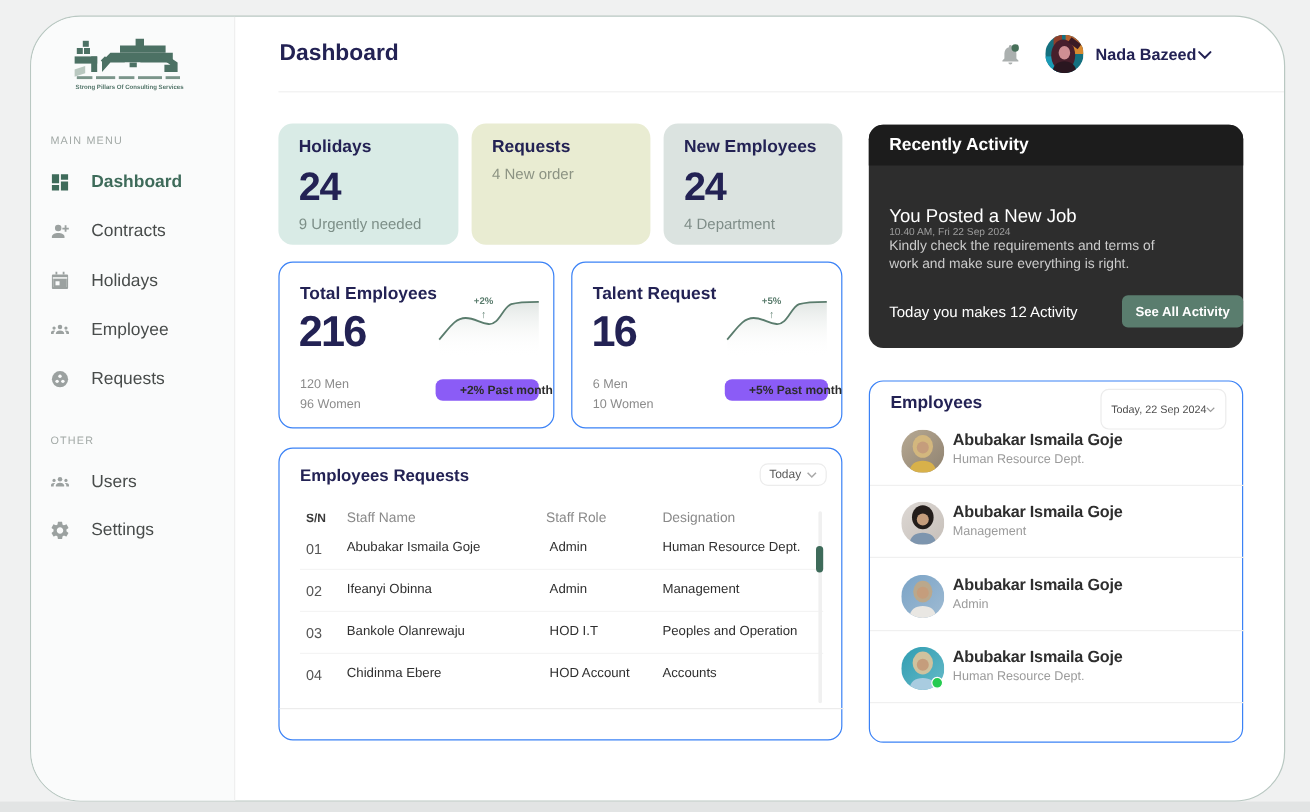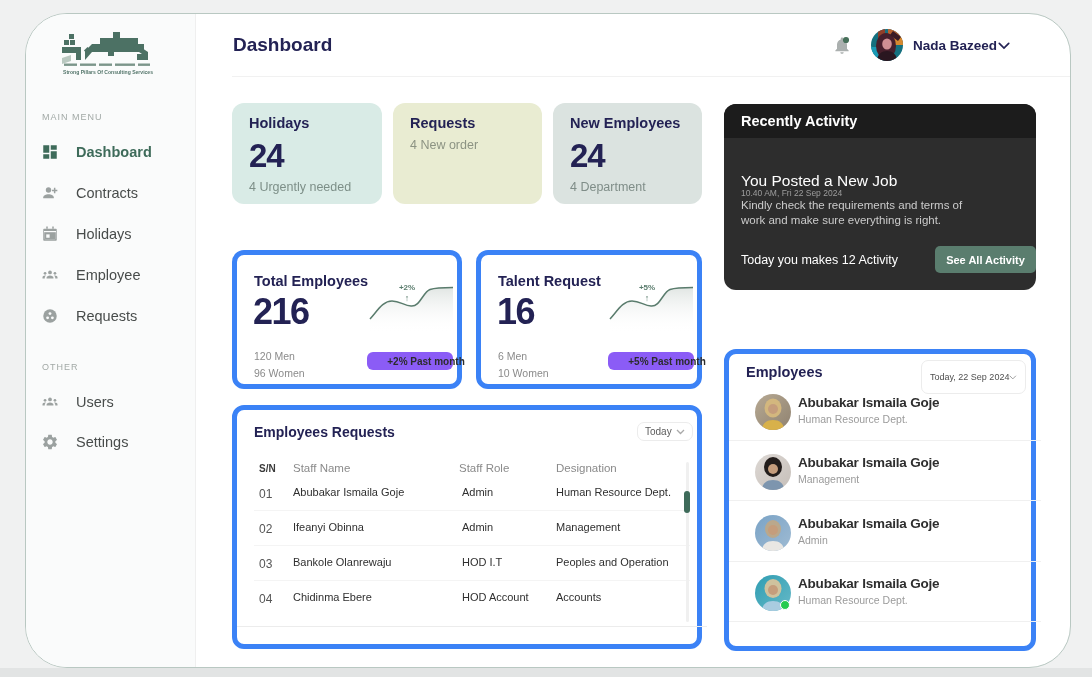--- a/index.html
+++ b/index.html
@@ -7,21 +7,21 @@
 body { background:#f0f1f1; position:relative; }
 #bottomstrip { position:absolute; left:0; bottom:0; width:1092px; height:9px; background:#e2e4e4; }
 #panel { position:absolute; left:25px; top:13px; width:1046px; height:655px; background:#fff; border:1px solid #b9c8c2; border-radius:42px; overflow:hidden; }
 #sidebar { position:absolute; left:0; top:0; width:170px; height:655px; background:#fafbfb; border-right:1px solid #efefef; }
 .abs { position:absolute; }
 .navy { color:#232254; }
 .menu-label { position:absolute; left:16px; font-size:9px; letter-spacing:1px; color:#a2a9a6; }
 .menu-item { position:absolute; left:15px; height:24px; display:flex; align-items:center; gap:17px; font-size:14.5px; color:#484c4b; }
 .menu-item svg { width:18px; height:18px; flex:none; }
 .menu-item.active { color:#3e6b5a; font-weight:bold; }
-.card { position:absolute; background:#fff; border:5px solid #3b82f6; border-radius:12px;margin-top:32px; }
+.card { position:absolute; background:#fff; border:1px solid #3b82f6; border-radius:12px; }
 .stat { position:absolute; top:89px; height:101px; border-radius:12px; padding:12px 0 0 17px; }
 .stat .t { font-size:14.5px; font-weight:bold; color:#232254; }
 .stat .n { font-size:33px; font-weight:bold; color:#232254; margin-top:8px; line-height:34px; letter-spacing:-1px; }
 .stat .s { font-size:12.5px; color:#7d8f88; margin-top:7px; }
 .sel { position:absolute; white-space:nowrap; border:1px solid #ececec; border-radius:7px; color:#5b5b5b; display:flex; align-items:center; justify-content:space-between; background:#fff; }
 .seeall { position:absolute; left:0; right:0; text-align:center; font-weight:bold; color:#44705f; }
 .ovr-title { font-size:14.5px; font-weight:bold; color:#232254; }
 .ovr-num { font-size:36px; font-weight:bold; color:#232254; line-height:1; letter-spacing:-1.5px; }
 .mw { font-size:10.5px; color:#8b8b8b; line-height:17px; }
 .badge { position:absolute; background:#8b5cf6; border-radius:6px; font-size:10px; color:#2c2c2c; font-weight:bold; display:flex; align-items:center; justify-content:center; white-space:nowrap;padding-left:32px; }
@@ -147,21 +147,21 @@
   </div>
   <div class="abs navy" style="left:887px;top:24px;font-size:13.5px;font-weight:bold;">Nada Bazeed</div>
   <svg class="abs" style="left:972px;top:28px;" width="12" height="8" viewBox="0 0 14 9">
       <path d="M1.5 1.5 L7 7 L12.5 1.5" stroke="#232254" stroke-width="2" fill="none" stroke-linecap="round"></path>
     </svg>
   <div class="abs" style="left:206px;top:62px;width:840px;height:1px;background:#f1f1f1;"></div>
 
   <div class="stat" style="left:206px;width:150px;background:#d9ebe6;">
     <div class="t">Holidays</div>
       <div class="n">24</div>
-      <div class="s">4 Urgently needed</div>
+      <div class="s">9 Urgently needed</div>
   </div>
   <div class="stat" style="left:367px;width:149px;background:#e9ecd2;">
     <div class="t">Requests</div>
       <div class="s" style="color:#8c9383;">4 New order</div>
   </div>
   <div class="stat" style="left:527px;width:149px;background:#dbe3e0;">
     <div class="t">New Employees</div>
       <div class="n">24</div>
       <div class="s" style="color:#7f8d88;">4 Department</div>
   </div>

